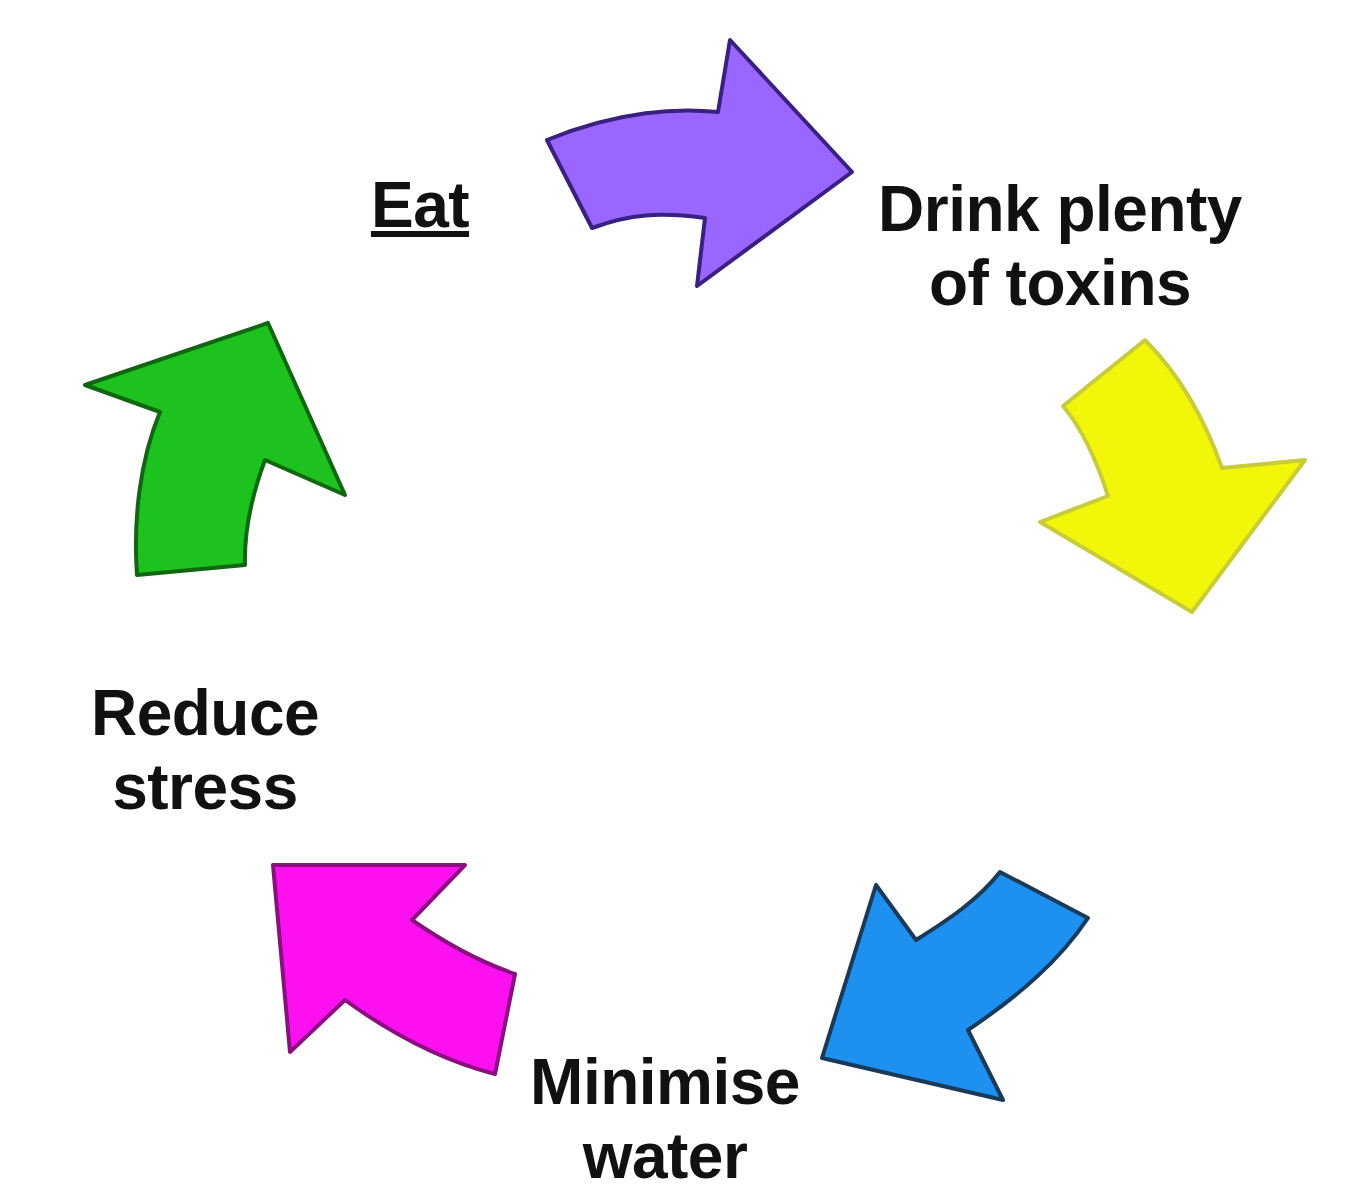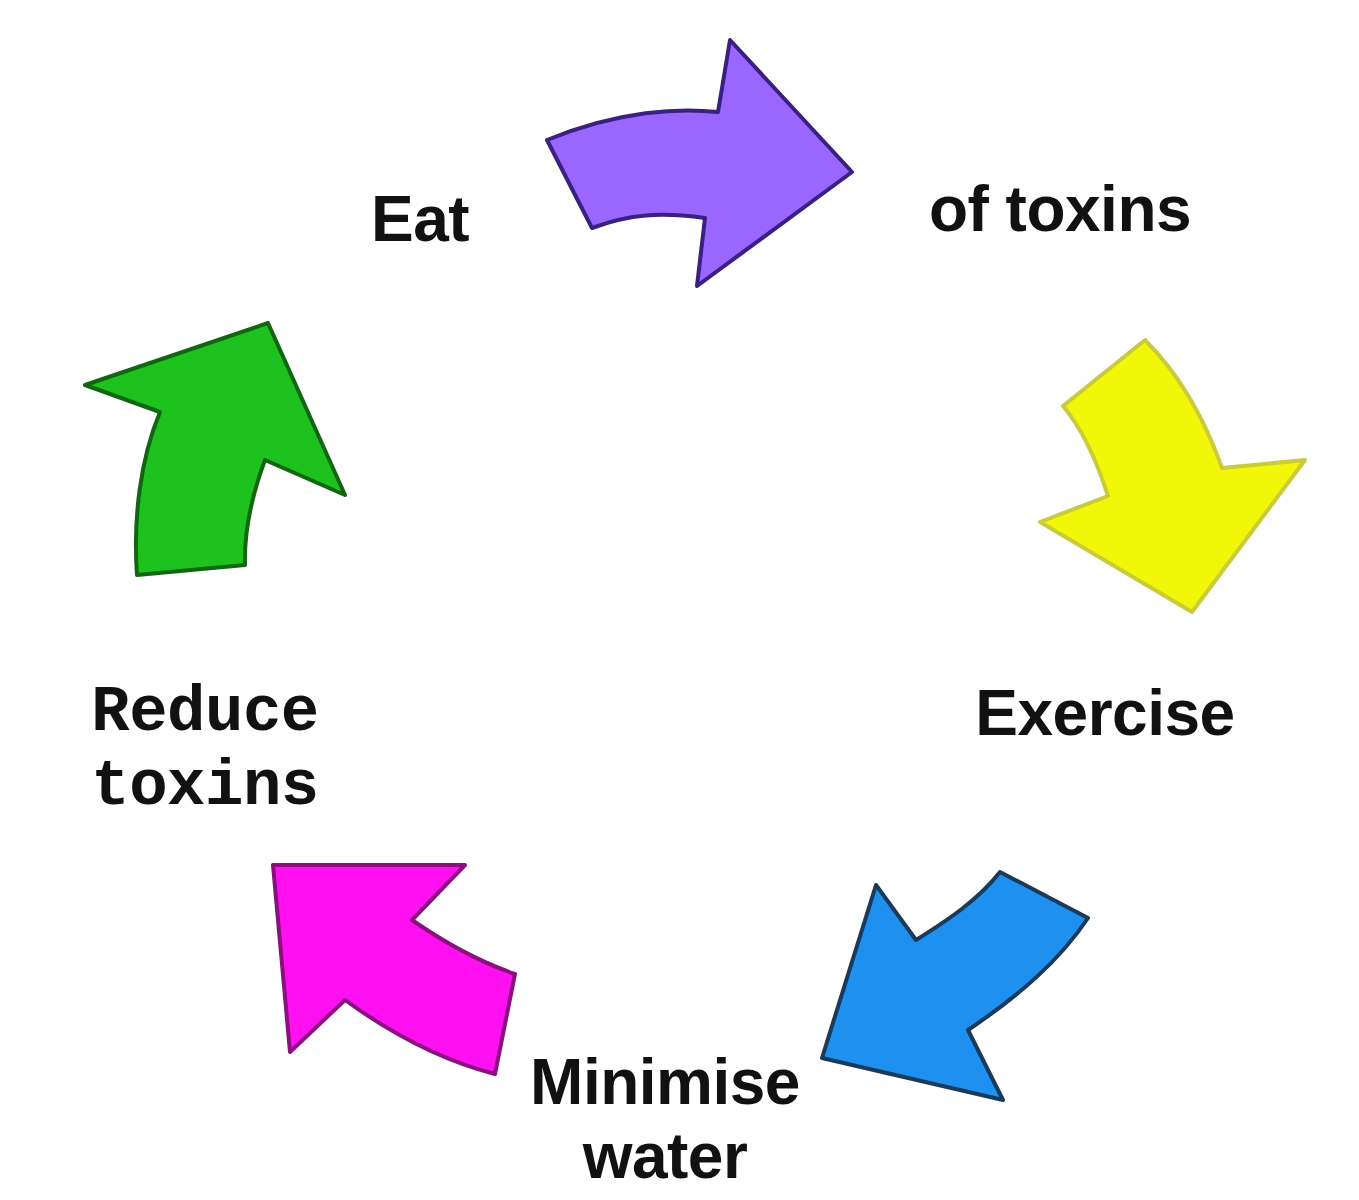--- a/index.html
+++ b/index.html
@@ -30,25 +30,25 @@
       position: absolute;
       text-align: center;
       font-weight: bold;
       font-size: 64px;
       line-height: 74px;
       color: #111111;
       white-space: nowrap;
       letter-spacing: -0.5px;
     }
     .label span { display: block; }
-    #lbl-eat      { left: 270px;  top: 182px;  width: 300px; }
+    #lbl-eat      { left: 270px;  top: 168px;  width: 300px; text-decoration: underline; }
     #lbl-drink    { left: 850px;  top: 172px;  width: 420px; }
     #lbl-exercise { left: 950px;  top: 676px;  width: 310px; }
     #lbl-minimise { left: 510px;  top: 1045px;  width: 310px; }
-    #lbl-reduce   { left: 60px;   top: 676px;  width: 290px; font-family: Liberation Mono, monospace; }
+    #lbl-reduce   { left: 60px;   top: 676px;  width: 290px; }
   </style>
 </head>
 <body>
 
 <div class="canvas">
 
   <svg class="arrows" viewBox="0 0 1359 1200">
 
     <path d="M547,140 C620,110 680,108 718,112 L730,40 L852,172 L697,286 L705,218 C660,212 630,214 592,228 Z" fill="#9966ff" stroke="#3a2080" stroke-width="4" stroke-linejoin="round"></path>
 
@@ -59,30 +59,30 @@
     <path d="M515,974 L495,1074 C440,1060 392,1034 345,1000 L290,1052 L273,865 L465,865 L412,920 C448,945 480,962 515,974 Z" fill="#ff10f0" stroke="#8a1080" stroke-width="4" stroke-linejoin="round"></path>
 
     <path d="M137,575 C133,520 140,460 160,412 L85,385 L268,323 L345,495 L265,460 C252,495 244,530 245,565 Z" fill="#1ec21e" stroke="#116611" stroke-width="4" stroke-linejoin="round"></path>
   </svg>
 
   <div class="label" id="lbl-eat">
     <span>Eat</span>
   </div>
 
   <div class="label" id="lbl-drink">
+    <span>Drink plenty</span>
     <span>of toxins</span>
   </div>
 
   <div class="label" id="lbl-exercise">
-    <span>Exercise</span>
   </div>
 
   <div class="label" id="lbl-minimise">
     <span>Minimise</span>
     <span>water</span>
   </div>
 
   <div class="label" id="lbl-reduce">
     <span>Reduce</span>
-    <span>toxins</span>
+    <span>stress</span>
   </div>
 
 </div>
 
 </body></html>

